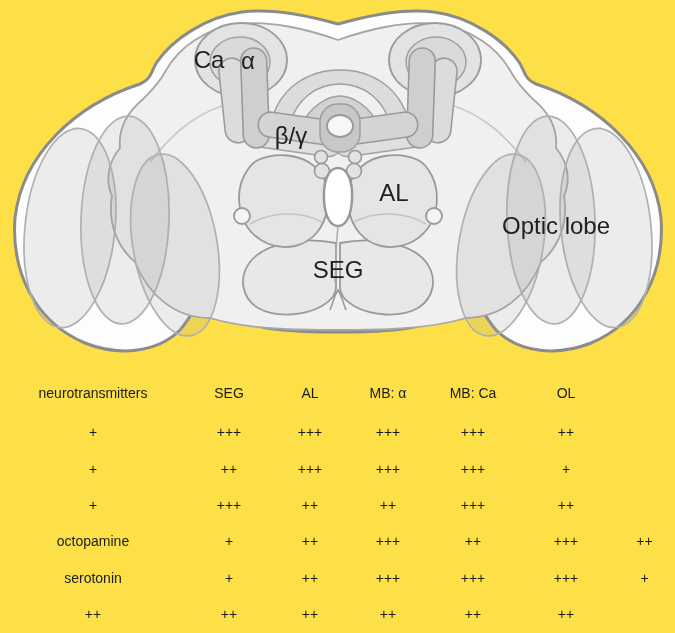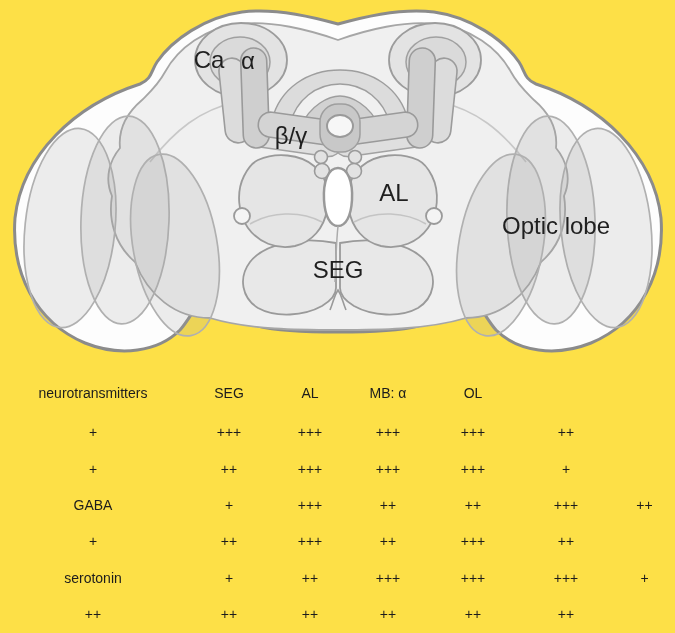--- a/index.html
+++ b/index.html
@@ -106,49 +106,50 @@
       <text class="diagram-label" x="556" y="234" text-anchor="middle">Optic lobe</text>
     </svg>
   </div>
 
   <div class="nt-table">
     <div class="nt-row header">
         <div>neurotransmitters</div>
         <div>SEG</div>
         <div>AL</div>
         <div>MB: α</div>
+        <div>MB: Ca</div>
         <div>OL</div>
       </div>
     <div>
         <div class="nt-row">
           <div>+</div>
           <div>+++</div>
           <div>+++</div>
           <div>+++</div>
           <div>+++</div>
           <div>++</div>
         </div>
         <div class="nt-row">
           <div>+</div>
           <div>++</div>
           <div>+++</div>
           <div>+++</div>
           <div>+++</div>
           <div>+</div>
         </div>
         <div class="nt-row">
-          <div>GABA</div>
           <div>+</div>
           <div>+++</div>
           <div>++</div>
           <div>++</div>
           <div>+++</div>
           <div>++</div>
         </div>
         <div class="nt-row">
+          <div>octopamine</div>
           <div>+</div>
           <div>++</div>
           <div>+++</div>
           <div>++</div>
           <div>+++</div>
           <div>++</div>
         </div>
         <div class="nt-row">
           <div>serotonin</div>
           <div>+</div>

